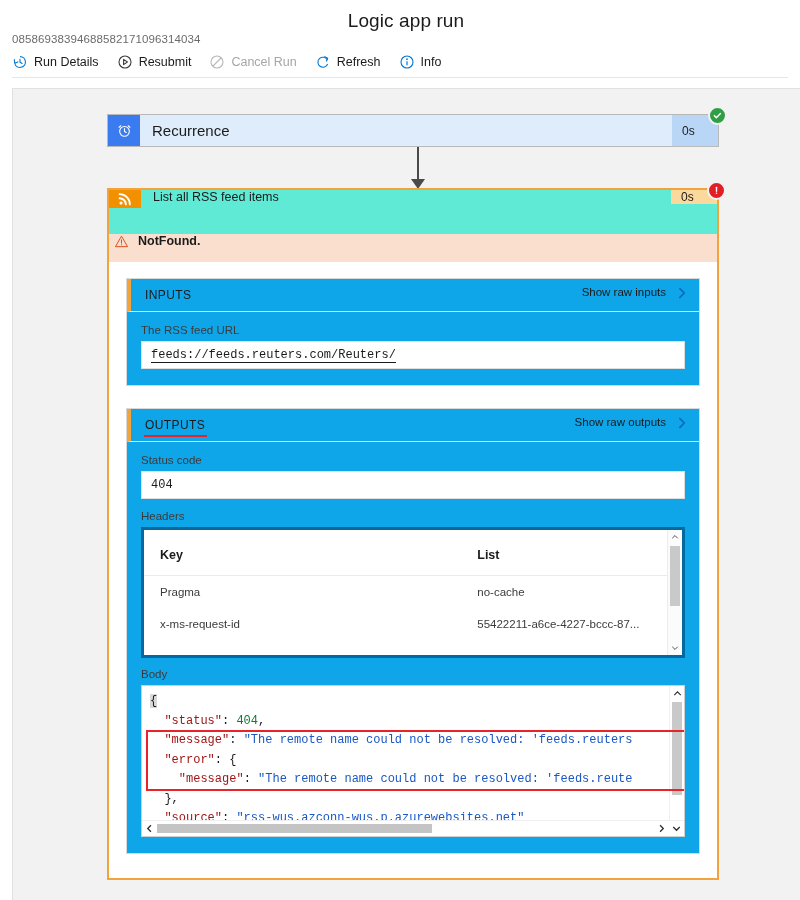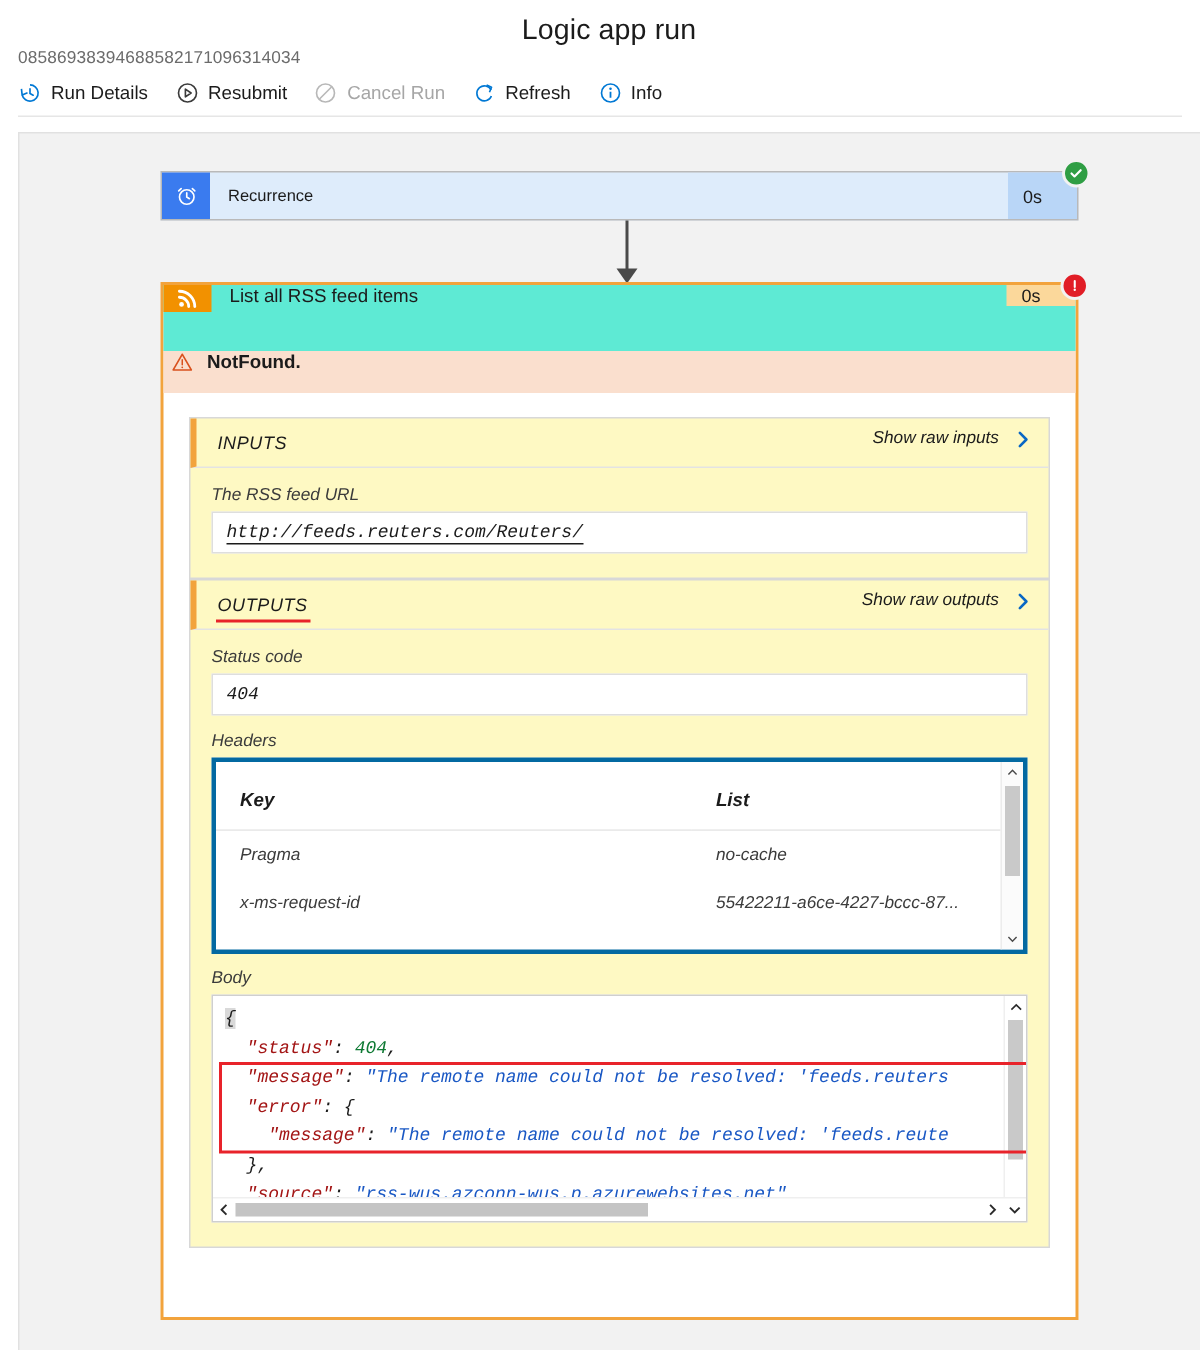--- a/index.html
+++ b/index.html
@@ -41,21 +41,21 @@
     width:612px; height:33px;
     display:flex; align-items:stretch;
     border:1px solid #b9b9b9;
     background:#deecfb;
     box-sizing:border-box;
   }
   .rec-icon {
     width:32px; background:#3a7bef;
     display:flex; align-items:center; justify-content:center; flex:none;
   }
-  .rec-title { flex:1; display:flex; align-items:center; padding-left:12px; font-size:11px; color:#1b1b1b;border-radius:10px; }
+  .rec-title { flex:1; display:flex; align-items:center; padding-left:12px; font-size:15px; color:#1b1b1b;border-radius:10px; }
   .rec-dur {
     width:46px; flex:none; background:#b9d6f7;
     display:flex; align-items:center; padding-left:10px;
     font-size:12px; color:#1b1b1b; box-sizing:border-box;
   }
   .badge {
     position:absolute; width:19px; height:19px; border-radius:50%;
     display:flex; align-items:center; justify-content:center;
     border:2px solid #f2f2f2; box-sizing:border-box;
   }
@@ -87,21 +87,21 @@
     font-size:12px; color:#1b1b1b; box-sizing:border-box;
   }
   .err-bar {
     height:28px; background:#fadfce; display:flex; align-items:flex-start;
     padding-left:5px; gap:9px;
   }
   .err-text { font-size:12.5px; font-weight:bold; color:#1b1b1b; }
 
   
   .panels { padding:16px 17px 0 17px; }
-  .panel { border:1px solid #d8d8d8; background:#fef9c3; box-sizing:border-box;font-style:italic; }
+  .panel { border:1px solid #d8d8d8; background:#0ea5e9; margin-bottom:22px; box-sizing:border-box; }
   .panel-head {
     height:33px; display:flex; align-items:center; justify-content:space-between;
     border-bottom:1px solid #e3e3e3; border-left:4px solid #f2a33c;
     padding:0 10px 0 14px; box-sizing:border-box;
   }
   .panel-title { font-size:12px; color:#1b1b1b; letter-spacing:.4px; position:relative; }
   .panel-title.annotated::after {
     content:""; position:absolute; left:-1px; right:-2px; bottom:-5px;
     height:2.5px; background:#e8232a;
   }
@@ -301,21 +301,21 @@
             <span>
               <svg viewBox="0 0 16 16" width="14" height="14">
                 <path d="M5.6 3 10.6 8l-5 5" fill="none" stroke="#0a68c4" stroke-width="2" stroke-linecap="round" stroke-linejoin="round"></path>
               </svg>
             </span>
           </span>
         </div>
         <div class="panel-body">
           <div class="field-label">The RSS feed URL</div>
           <div class="field-box">
-            <span class="mono url-underline">http://feeds.reuters.com/Reuters/</span>
+            <span class="mono url-underline">feeds://feeds.reuters.com/Reuters/</span>
           </div>
         </div>
       </div>
 
       <div class="panel">
         <div class="panel-head">
           <span class="panel-title annotated">OUTPUTS</span>
           <span class="show-raw">
             <span class="show-raw-label">Show raw outputs</span>
             <span>

